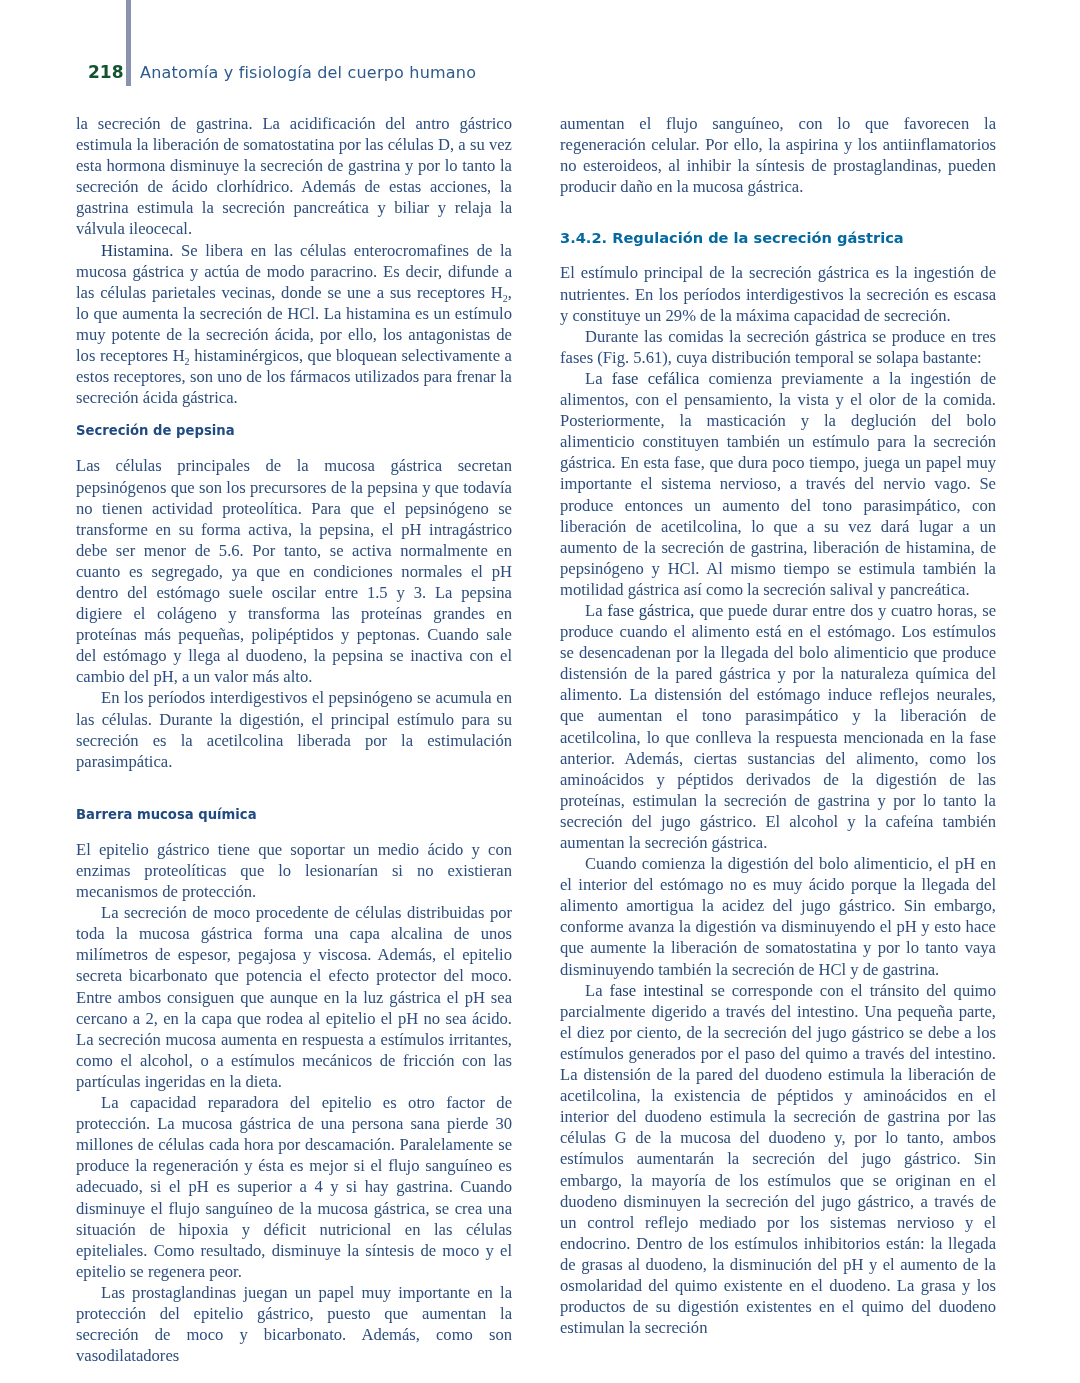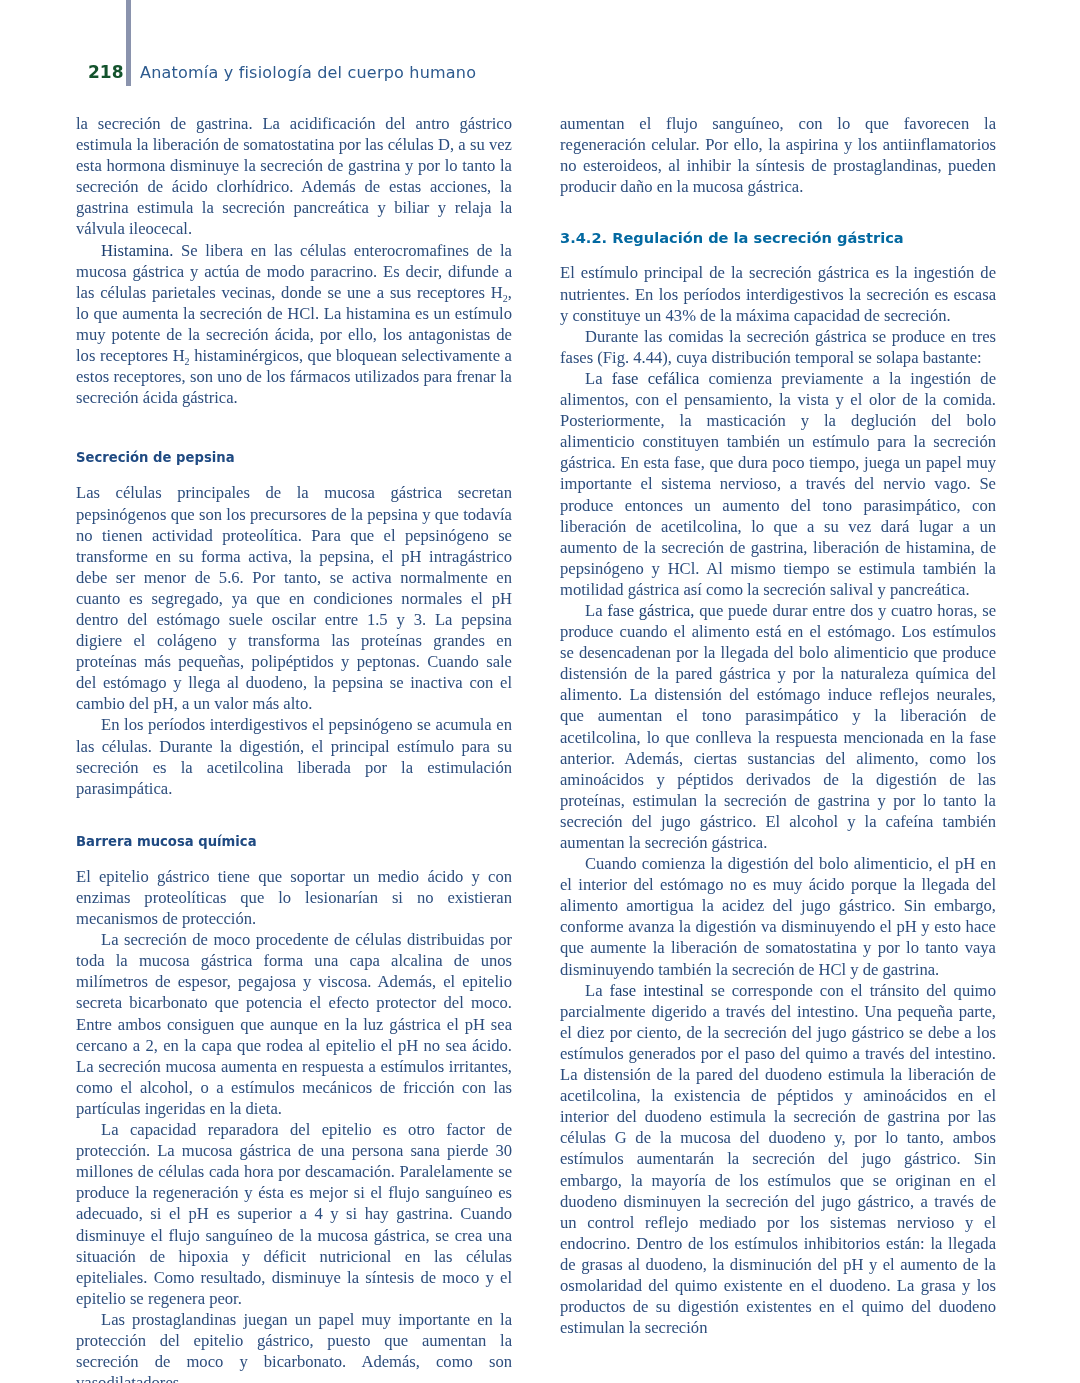--- a/index.html
+++ b/index.html
@@ -24,34 +24,34 @@
 <div class="vbar"></div>
 <div class="header">
   <span class="page-num">218</span>
   <span class="book-title">Anatomía y fisiología del cuerpo humano</span>
 </div>
 
 <div class="col left">
   <p>la secreción de gastrina. La acidificación del antro gástrico estimula la liberación de somatostatina por las células D, a su vez esta hormona disminuye la secreción de gastrina y por lo tanto la secreción de ácido clorhídrico. Además de estas acciones, la gastrina estimula la secreción pancreática y biliar y relaja la válvula ileocecal.</p>
   <p class="indent"><b>Histamina.</b><span> Se libera en las células enterocromafines de la mucosa gástrica y actúa de modo paracrino. Es decir, difunde a las células parietales vecinas, donde se une a sus receptores H</span><span class="sub">2</span><span>, lo que aumenta la secreción de HCl. La histamina es un estímulo muy potente de la secreción ácida, por ello, los antagonistas de los receptores H</span><span class="sub">2</span><span> histaminérgicos, que bloquean selectivamente a estos receptores, son uno de los fármacos utilizados para frenar la secreción ácida gástrica.</span></p>
 
-  <h3 class="subhead" style="margin-top:39px;margin-bottom:14px;">Secreción de pepsina</h3>
+  <h3 class="subhead" style="margin-top:12px;margin-bottom:14px;">Secreción de pepsina</h3>
   <p>Las células principales de la mucosa gástrica secretan pepsinógenos que son los precursores de la pepsina y que todavía no tienen actividad proteolítica. Para que el pepsinógeno se transforme en su forma activa, la pepsina, el pH intragástrico debe ser menor de 5.6. Por tanto, se activa normalmente en cuanto es segregado, ya que en condiciones normales el pH dentro del estómago suele oscilar entre 1.5 y 3. La pepsina digiere el colágeno y transforma las proteínas grandes en proteínas más pequeñas, polipéptidos y peptonas. Cuando sale del estómago y llega al duodeno, la pepsina se inactiva con el cambio del pH, a un valor más alto.</p>
   <p class="indent">En los períodos interdigestivos el pepsinógeno se acumula en las células. Durante la digestión, el principal estímulo para su secreción es la acetilcolina liberada por la estimulación parasimpática.</p>
 
   <h3 class="subhead" style="margin-top:32px;margin-bottom:14px;">Barrera mucosa química</h3>
   <p>El epitelio gástrico tiene que soportar un medio ácido y con enzimas proteolíticas que lo lesionarían si no existieran mecanismos de protección.</p>
   <p class="indent">La secreción de moco procedente de células distribuidas por toda la mucosa gástrica forma una capa alcalina de unos milímetros de espesor, pegajosa y viscosa. Además, el epitelio secreta bicarbonato que potencia el efecto protector del moco. Entre ambos consiguen que aunque en la luz gástrica el pH sea cercano a 2, en la capa que rodea al epitelio el pH no sea ácido. La secreción mucosa aumenta en respuesta a estímulos irritantes, como el alcohol, o a estímulos mecánicos de fricción con las partículas ingeridas en la dieta.</p>
   <p class="indent">La capacidad reparadora del epitelio es otro factor de protección. La mucosa gástrica de una persona sana pierde 30 millones de células cada hora por descamación. Paralelamente se produce la regeneración y ésta es mejor si el flujo sanguíneo es adecuado, si el pH es superior a 4 y si hay gastrina. Cuando disminuye el flujo sanguíneo de la mucosa gástrica, se crea una situación de hipoxia y déficit nutricional en las células epiteliales. Como resultado, disminuye la síntesis de moco y el epitelio se regenera peor.</p>
   <p class="indent">Las prostaglandinas juegan un papel muy importante en la protección del epitelio gástrico, puesto que aumentan la secreción de moco y bicarbonato. Además, como son vasodilatadores</p>
 </div>
 
 <div class="col right">
   <p>aumentan el flujo sanguíneo, con lo que favorecen la regeneración celular. Por ello, la aspirina y los antiinflamatorios no esteroideos, al inhibir la síntesis de prostaglandinas, pueden producir daño en la mucosa gástrica.</p>
 
   <h2 class="section" style="margin-top:30px;margin-bottom:14px;">3.4.2. Regulación de la secreción gástrica</h2>
-  <p>El estímulo principal de la secreción gástrica es la ingestión de nutrientes.  En los períodos interdigestivos la secreción es escasa y constituye un 43% de la máxima capacidad de secreción.</p>
-  <p class="indent">Durante las comidas la secreción gástrica se produce en tres fases (Fig. 4.44), cuya distribución temporal se solapa bastante:</p>
+  <p>El estímulo principal de la secreción gástrica es la ingestión de nutrientes.  En los períodos interdigestivos la secreción es escasa y constituye un 29% de la máxima capacidad de secreción.</p>
+  <p class="indent">Durante las comidas la secreción gástrica se produce en tres fases (Fig. 5.61), cuya distribución temporal se solapa bastante:</p>
   <p class="indent"><span>La </span><b>fase cefálica</b><span> comienza previamente a la ingestión de alimentos, con el pensamiento, la vista y el olor de la comida. Posteriormente, la masticación y la deglución del bolo alimenticio constituyen también un estímulo para la secreción gástrica. En esta fase, que dura poco tiempo, juega un papel muy importante el sistema nervioso, a través del nervio vago. Se produce entonces un aumento del tono parasimpático, con liberación de acetilcolina, lo que a su vez dará lugar a un aumento de la secreción de gastrina, liberación de histamina, de pepsinógeno y HCl. Al mismo tiempo se estimula también la motilidad gástrica así como la secreción salival y pancreática.</span></p>
   <p class="indent"><span>La </span><b>fase gástrica,</b><span> que puede durar entre dos y cuatro horas, se produce cuando el alimento está en el estómago. Los estímulos se desencadenan por la llegada del bolo alimenticio que produce distensión de la pared gástrica y por la naturaleza química del alimento. La distensión del estómago induce reflejos neurales, que aumentan el tono parasimpático y la liberación de acetilcolina, lo que conlleva la respuesta mencionada en la fase anterior. Además, ciertas sustancias del alimento, como los aminoácidos y péptidos derivados de la digestión de las proteínas, estimulan la secreción de gastrina y por lo tanto la secreción del jugo gástrico. El alcohol y la cafeína también aumentan la secreción gástrica.</span></p>
   <p class="indent">Cuando comienza la digestión del bolo alimenticio, el pH en el interior del estómago no es muy ácido porque la llegada del alimento amortigua la acidez del jugo gástrico. Sin embargo, conforme avanza la digestión va disminuyendo el pH y esto hace que aumente la liberación de somatostatina y por lo tanto vaya disminuyendo también la secreción de HCl y de gastrina.</p>
   <p class="indent"><span>La </span><b>fase intestinal</b><span> se corresponde con el tránsito del quimo parcialmente digerido a través del intestino. Una pequeña parte, el diez por ciento, de la secreción del jugo gástrico se debe a los estímulos generados por el paso del quimo a través del intestino. La distensión de la pared del duodeno estimula la liberación de acetilcolina, la existencia de péptidos y aminoácidos en el interior del duodeno estimula la secreción de gastrina por las células G de la mucosa del duodeno y, por lo tanto, ambos estímulos aumentarán la secreción del jugo gástrico. Sin embargo, la mayoría de los estímulos que se originan en el duodeno disminuyen la secreción del jugo gástrico, a través de un control reflejo mediado por los sistemas nervioso y el endocrino. Dentro de los estímulos inhibitorios están: la llegada de grasas al duodeno, la disminución del pH y el aumento de la osmolaridad del quimo existente en el duodeno. La grasa y los productos de su digestión existentes en el quimo del duodeno estimulan la secreción</span></p>
 </div>
 
 </body></html>

